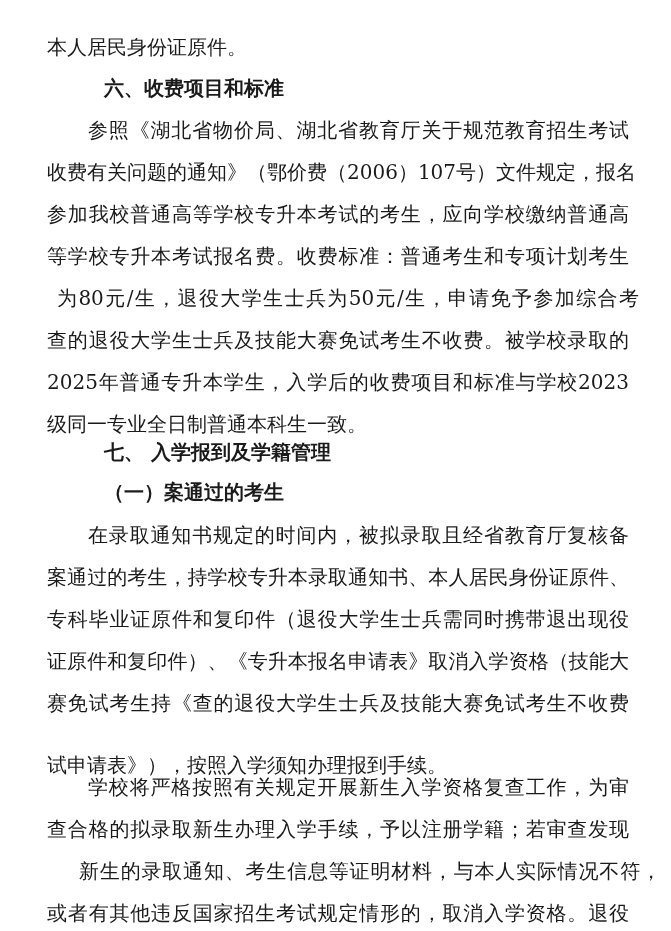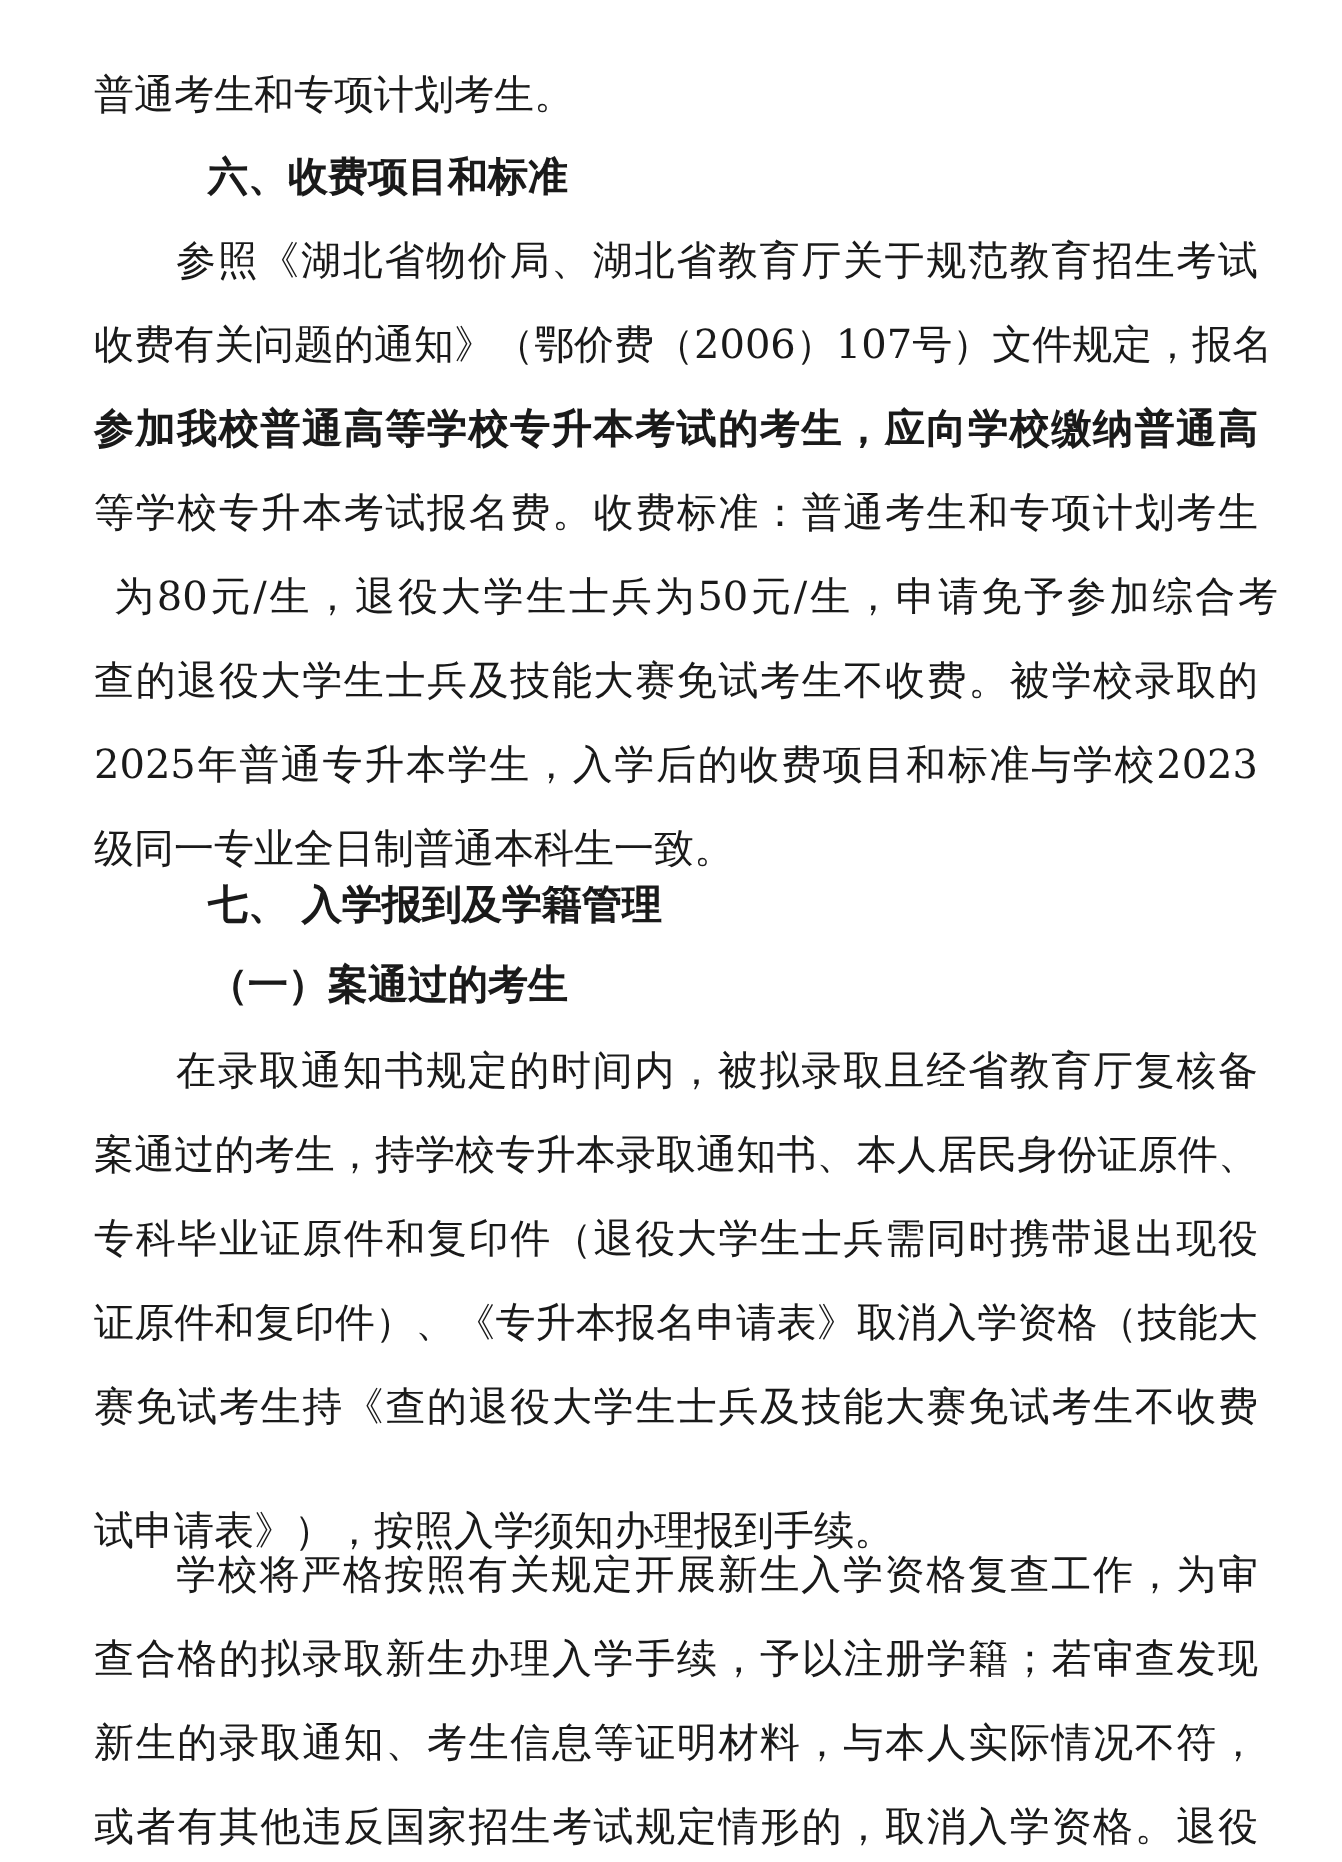--- a/index.html
+++ b/index.html
@@ -9,35 +9,35 @@
           white-space:nowrap; text-align:justify; text-align-last:justify; letter-spacing:0px; }
   .line.last { text-align-last:left; }
   .indent { left:88px; width:541px; }
   .heading { font-family:"DejaVu Sans","Liberation Sans",sans-serif; font-weight:bold;
              text-align-last:left;margin-left:16px; }
 </style>
 </head>
 <body>
 
 <div id="doc">
-    <div class="line last" style="top: 35px;">普通考生和专项计划考生。</div>
+    <div class="line last" style="top: 35px;">本人居民身份证原件。</div>
     <div class="line heading indent" style="top: 76px;">六、收费项目和标准</div>
     <div class="line indent" style="top: 118px;">参照《湖北省物价局、湖北省教育厅关于规范教育招生考试</div>
     <div class="line" style="top: 160px;">收费有关问题的通知》（鄂价费（2006）107号）文件规定，报名</div>
-    <div class="line" style="top: 202px; font-weight: bold;">参加我校普通高等学校专升本考试的考生，应向学校缴纳普通高</div>
+    <div class="line" style="top: 202px;">参加我校普通高等学校专升本考试的考生，应向学校缴纳普通高</div>
     <div class="line" style="top: 244px;">等学校专升本考试报名费。收费标准：普通考生和专项计划考生</div>
     <div class="line" style="top: 286px; margin-left: 10px;">为80元/生，退役大学生士兵为50元/生，申请免予参加综合考</div>
     <div class="line" style="top: 328px;">查的退役大学生士兵及技能大赛免试考生不收费。被学校录取的</div>
     <div class="line" style="top: 370px;">2025年普通专升本学生，入学后的收费项目和标准与学校2023</div>
     <div class="line last" style="top: 412px;">级同一专业全日制普通本科生一致。</div>
     <div class="line heading indent" style="top: 440px;">七、 入学报到及学籍管理</div>
     <div class="line heading indent" style="top: 480px;">（一）案通过的考生</div>
     <div class="line indent" style="top: 523px;">在录取通知书规定的时间内，被拟录取且经省教育厅复核备</div>
     <div class="line" style="top: 565px;">案通过的考生，持学校专升本录取通知书、本人居民身份证原件、</div>
     <div class="line" style="top: 607px;">专科毕业证原件和复印件（退役大学生士兵需同时携带退出现役</div>
     <div class="line" style="top: 649px;">证原件和复印件）、《专升本报名申请表》取消入学资格（技能大</div>
     <div class="line" style="top: 691px;">赛免试考生持《查的退役大学生士兵及技能大赛免试考生不收费</div>
     <div class="line last" style="top: 733px; margin-top: 20px;">试申请表》），按照入学须知办理报到手续。</div>
     <div class="line indent" style="top: 775px;">学校将严格按照有关规定开展新生入学资格复查工作，为审</div>
     <div class="line" style="top: 817px;">查合格的拟录取新生办理入学手续，予以注册学籍；若审查发现</div>
-    <div class="line" style="top: 859px;">新生的录取通知、考生信息等证明材料，与本人实际情况不符，</div>
+    <div class="line" style="top: 859px; margin-left: 32px;">新生的录取通知、考生信息等证明材料，与本人实际情况不符，</div>
     <div class="line" style="top: 901px;">或者有其他违反国家招生考试规定情形的，取消入学资格。退役</div>
   </div>
 
 </body></html>

